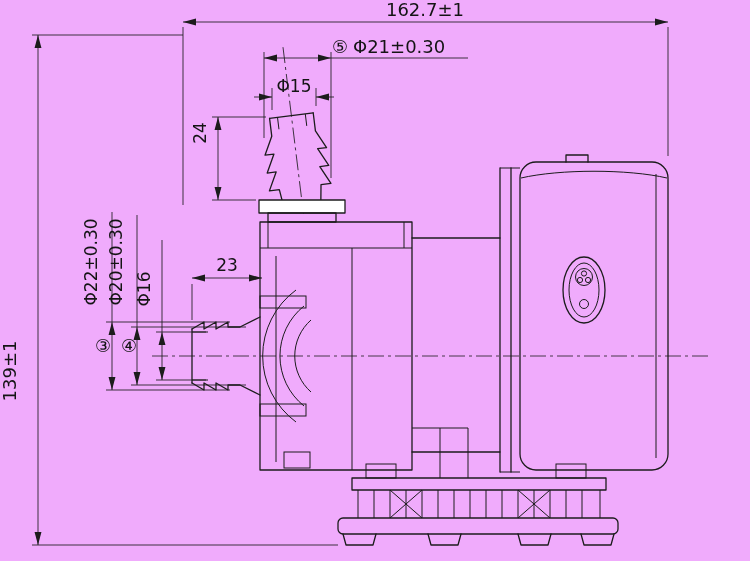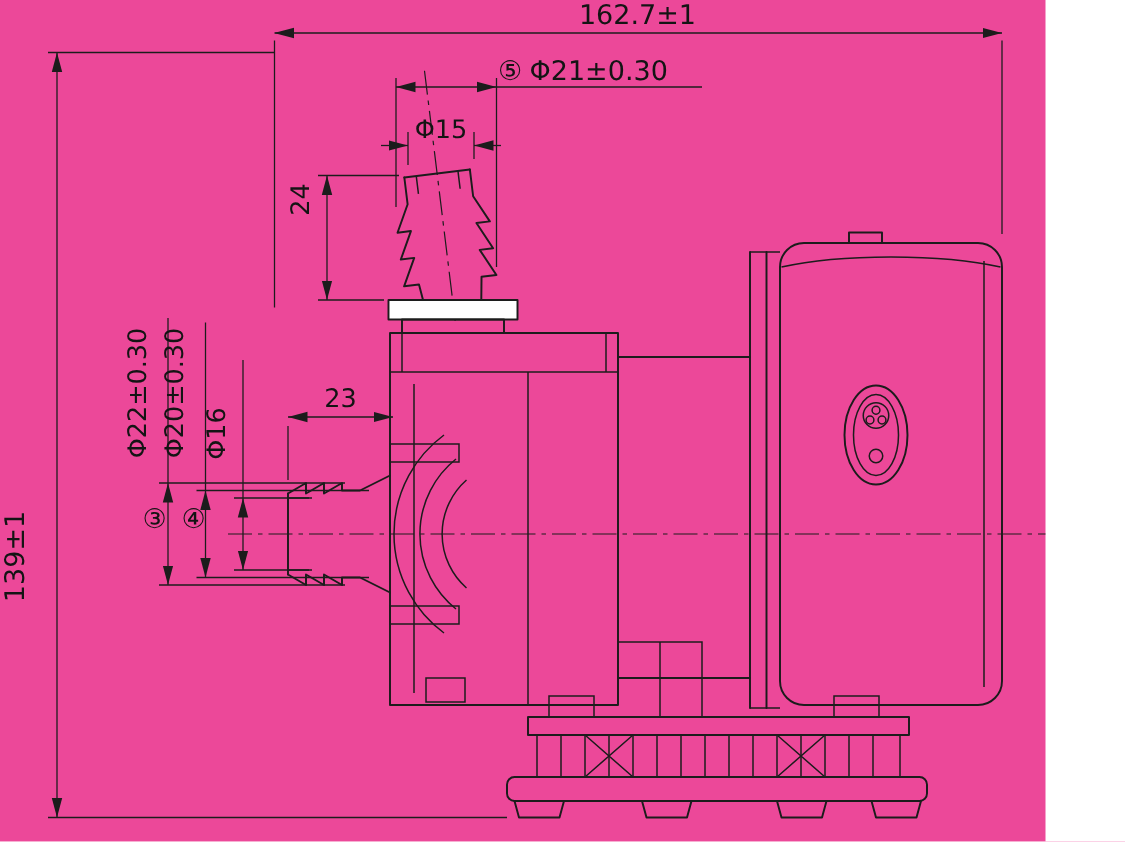--- a/index.html
+++ b/index.html
@@ -1,16 +1,16 @@
 <!DOCTYPE html>
 <html><head>
 <meta charset="utf-8">
 <style>
   html,body{margin:0;padding:0;background:#ffffff;}
-  .canvas{width:697px;height:561px;background:#ec4899;position:relative;overflow:hidden;}
+  .canvas{width:750px;height:561px;background:#f0abfc;position:relative;overflow:hidden;}
   svg{display:block;}
   svg text{font-family:"DejaVu Sans", sans-serif;fill:#141414;stroke:none;}
   .ln{stroke:#1c1c1c;stroke-width:1.3;fill:none;stroke-linejoin:round;stroke-linecap:round;}
   .thin{stroke:#1c1c1c;stroke-width:1;fill:none;}
   .dim{stroke:#1c1c1c;stroke-width:0.85;fill:none;}
   .cl{stroke:#1c1c1c;stroke-width:0.8;fill:none;stroke-dasharray:16 4 3 4;}
   .fillwhite{fill:#ffffff;}
 </style>
 </head>
 <body>

